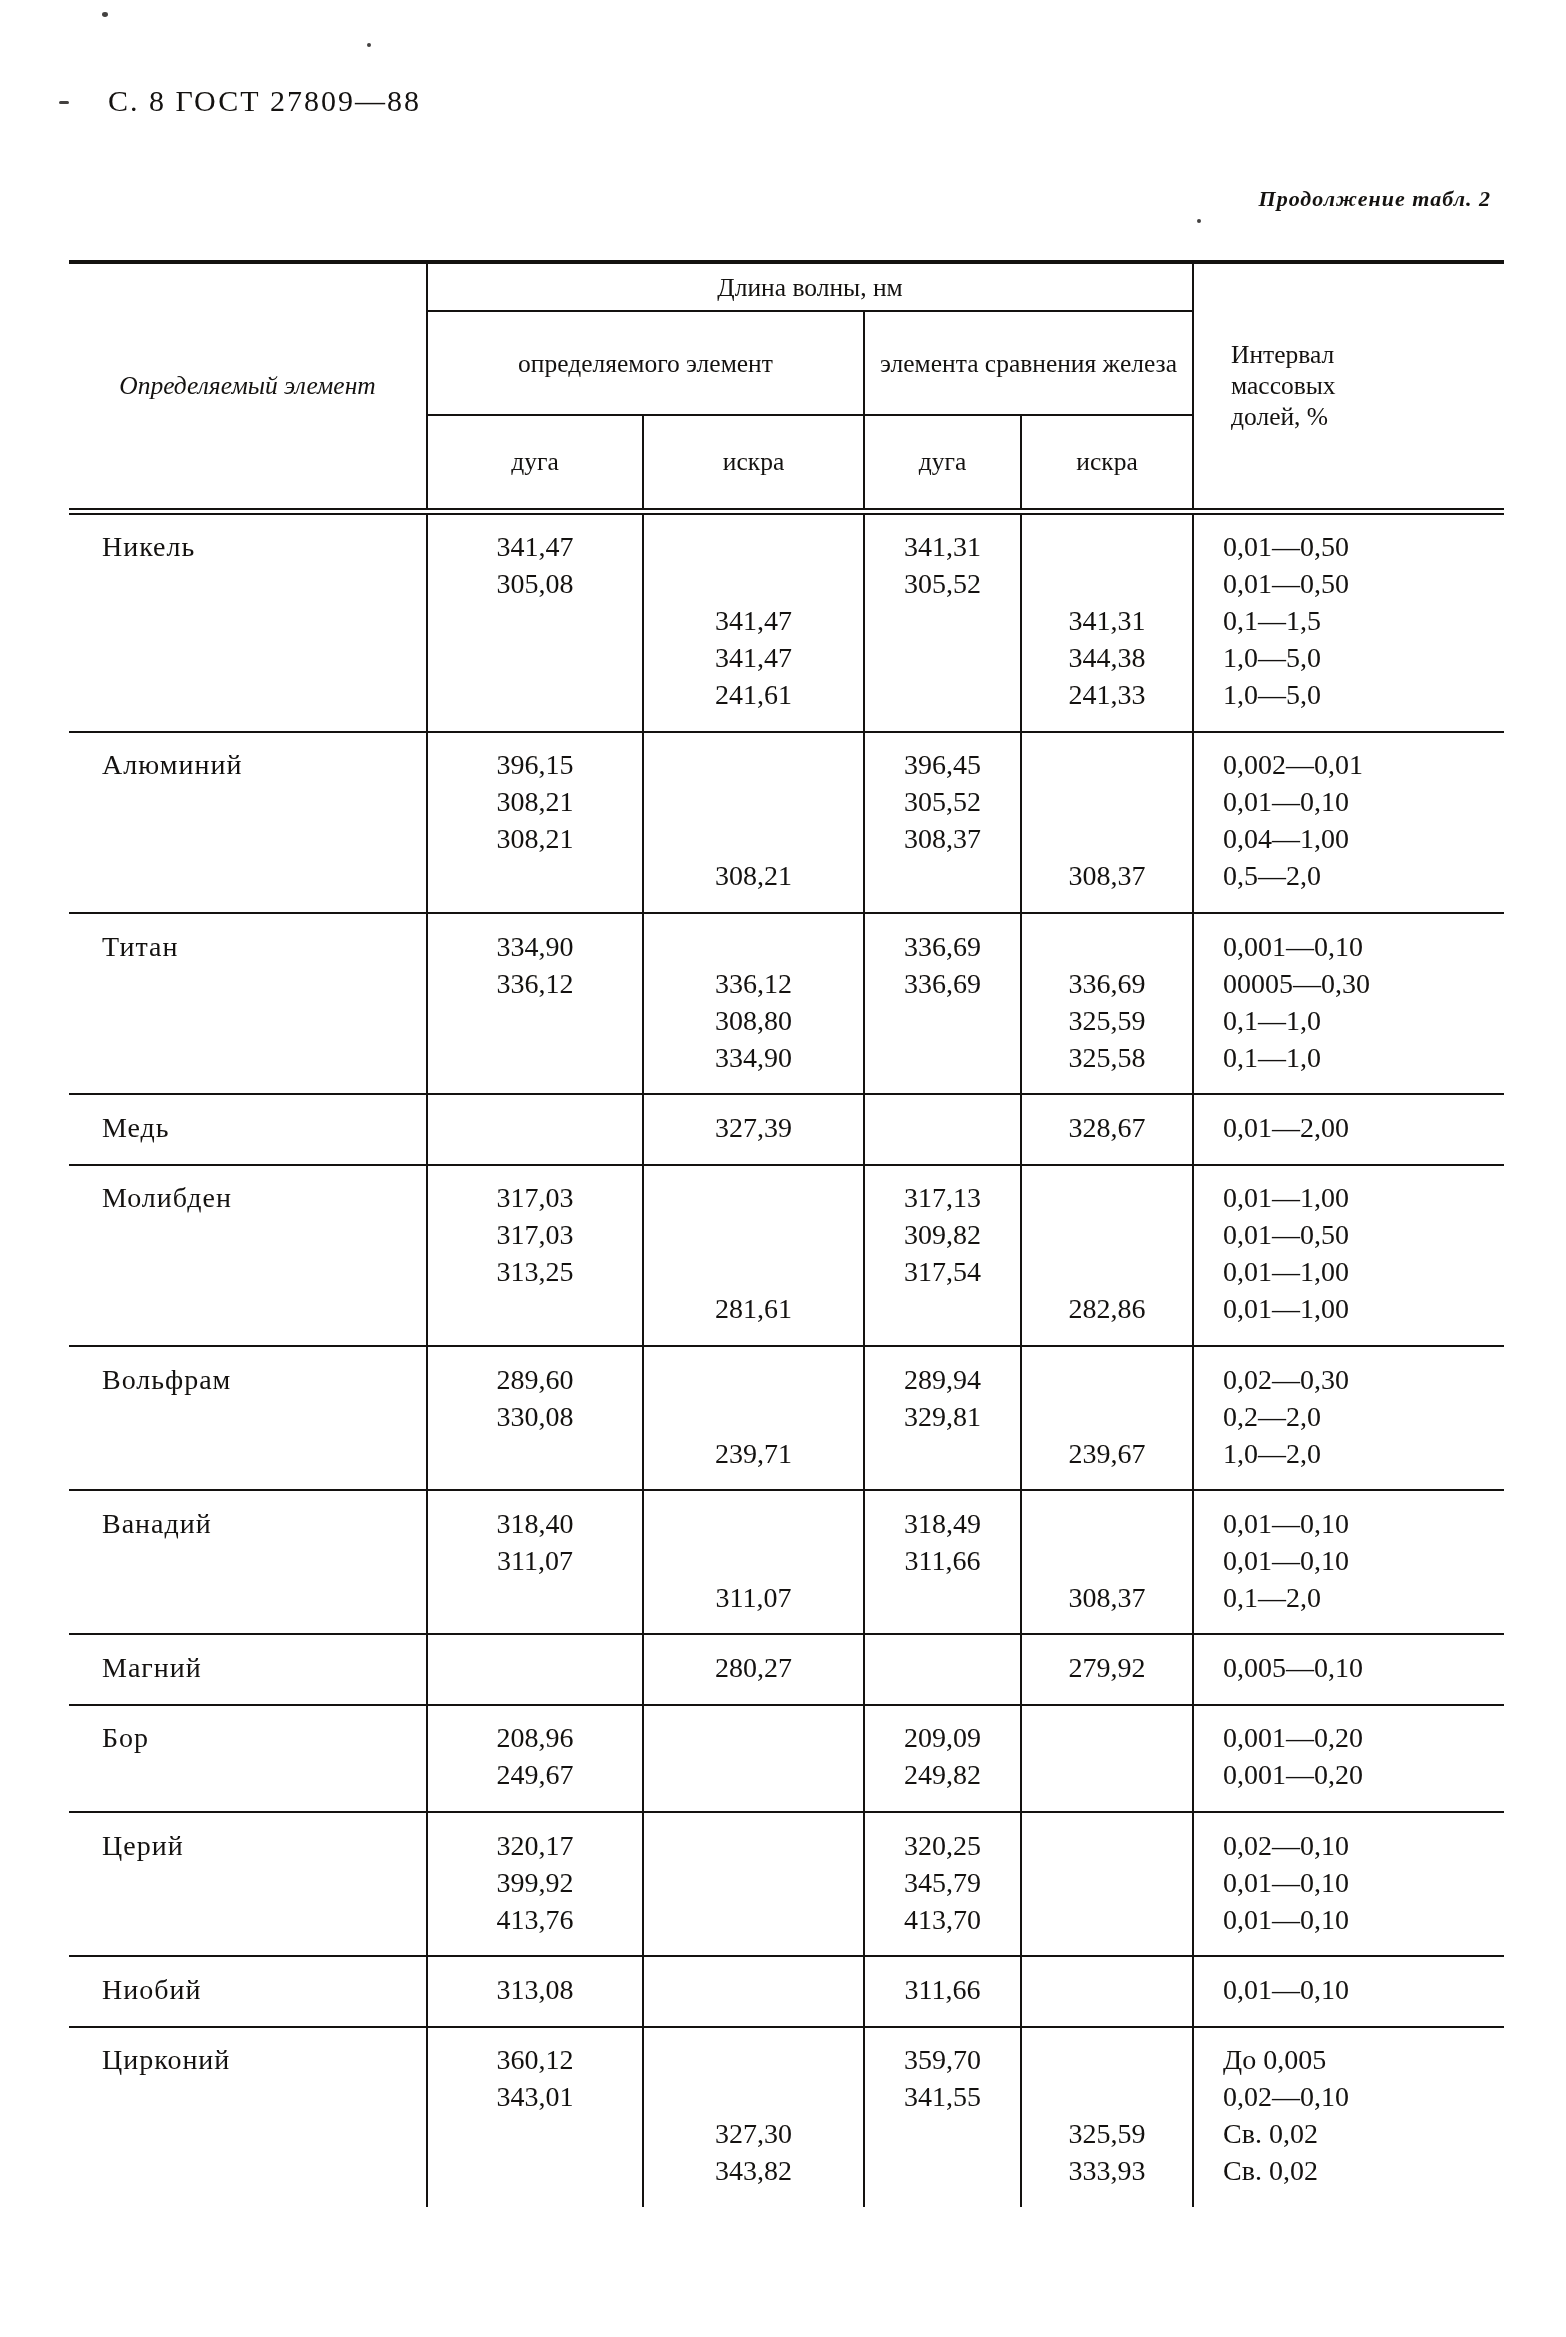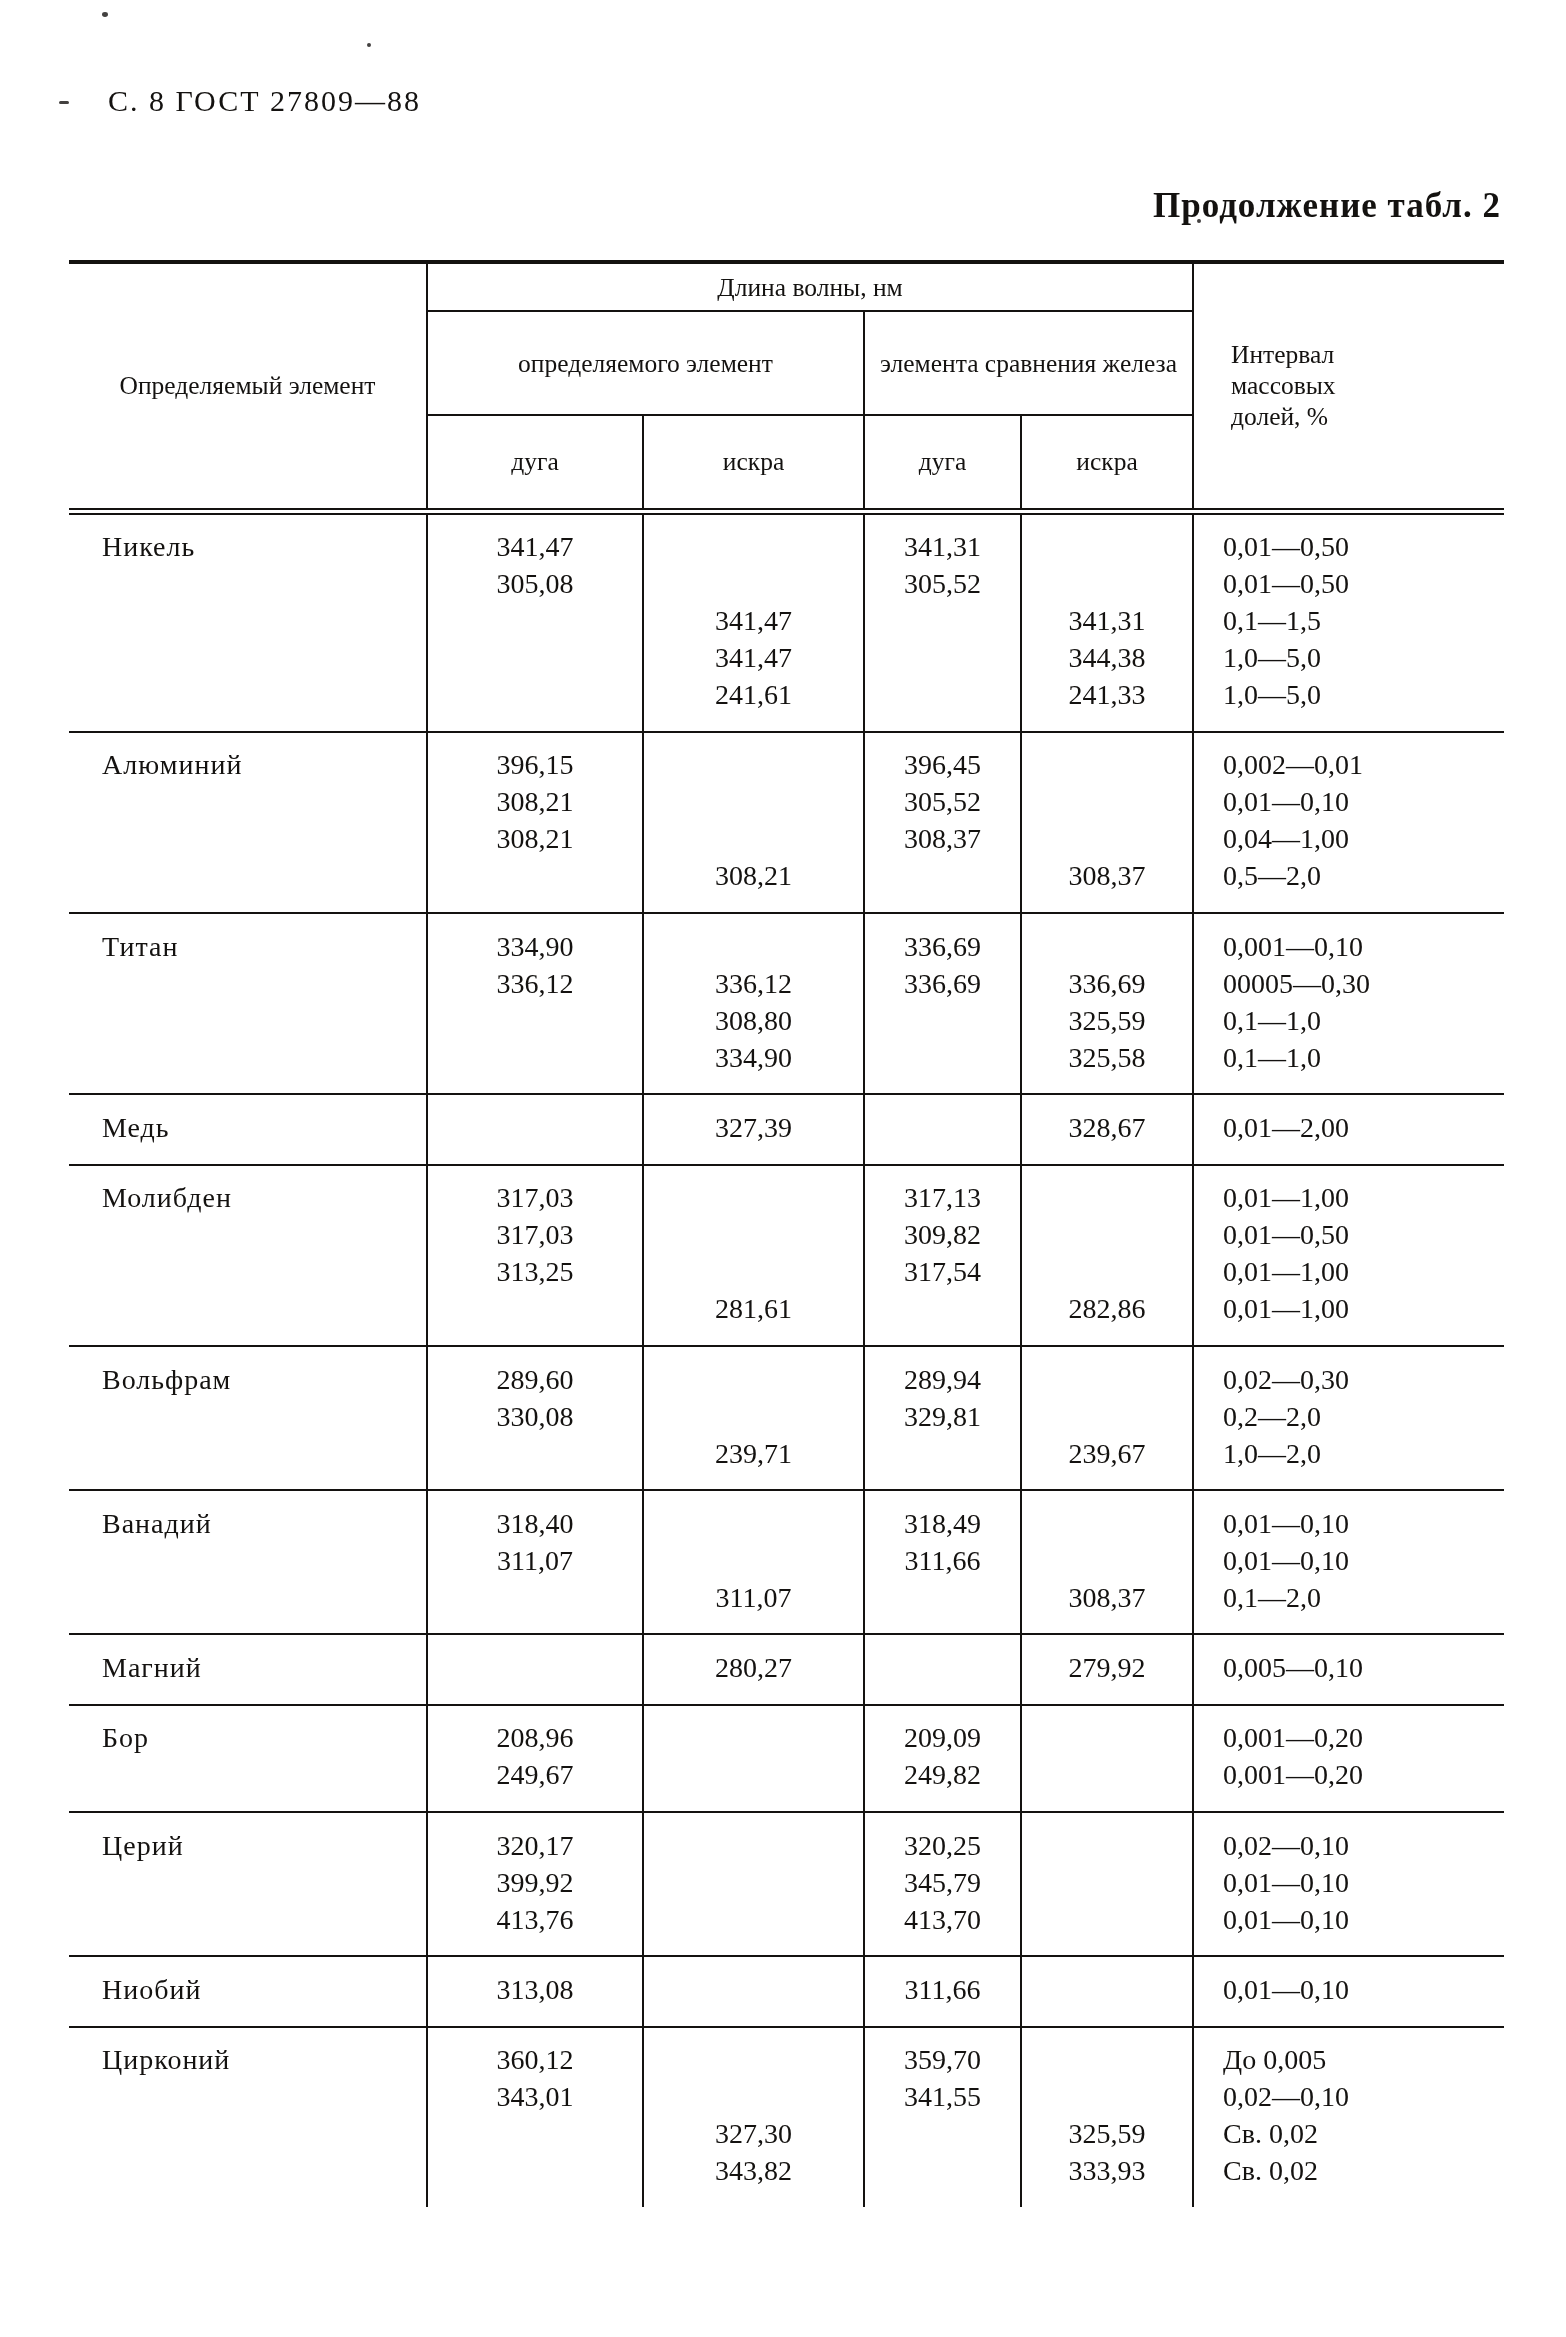--- a/index.html
+++ b/index.html
@@ -14,22 +14,22 @@
     background:var(--paper);
     font-family:"Liberation Serif","DejaVu Serif",serif;
     color:var(--ink);
     overflow:hidden;
   }
   .doc-header{
     position:absolute;left:80px;top:84px;
     font-size:30px;font-weight:normal;letter-spacing:2px;margin-left:28px;
   }
   .table-caption{
-    position:absolute;top:186px;right:65px;
-    font-size:35px;font-weight:bold;letter-spacing:1px;
+    position:absolute;top:186px;right:75px;
+    font-size:22px;font-weight:bold;font-style:italic;letter-spacing:1px;
   }
   .gost-table{
     position:absolute;left:69px;top:260px;
     border-collapse:collapse;table-layout:fixed;
     width:1433px;
     border-top:4.9px solid var(--ink);
   }
   .gost-table th{
     font-weight:normal;font-size:25.5px;line-height:31px;
     text-align:center;vertical-align:middle;
@@ -67,21 +67,21 @@
     <colgroup>
       <col style="width:358px">
       <col style="width:216px">
       <col style="width:221px">
       <col style="width:157px">
       <col style="width:172px">
       <col style="width:311px">
     </colgroup>
     <thead>
       <tr class="h-row1 h-dbl-none">
-        <th rowspan="3" class="b-r" style="border-bottom:7.8px double var(--ink);">Определяемый элемент</th>
+        <th rowspan="3" class="b-r" style="border-bottom:7.8px double var(--ink);font-style:italic;">Определяемый элемент</th>
         <th colspan="4" class="b-b">Длина волны, нм</th>
         <th rowspan="3" class="b-l th-interval" style="border-bottom:7.8px double var(--ink);"><span>Интервал массовых долей, %</span></th>
       </tr>
       <tr class="h-row2">
         <th colspan="2" class="b-b b-r">определяемого элемент</th>
         <th colspan="2" class="b-b">элемента сравнения железа</th>
       </tr>
       <tr class="h-row3 h-dbl">
         <th class="b-r">дуга</th>
         <th class="b-r">искра</th>

